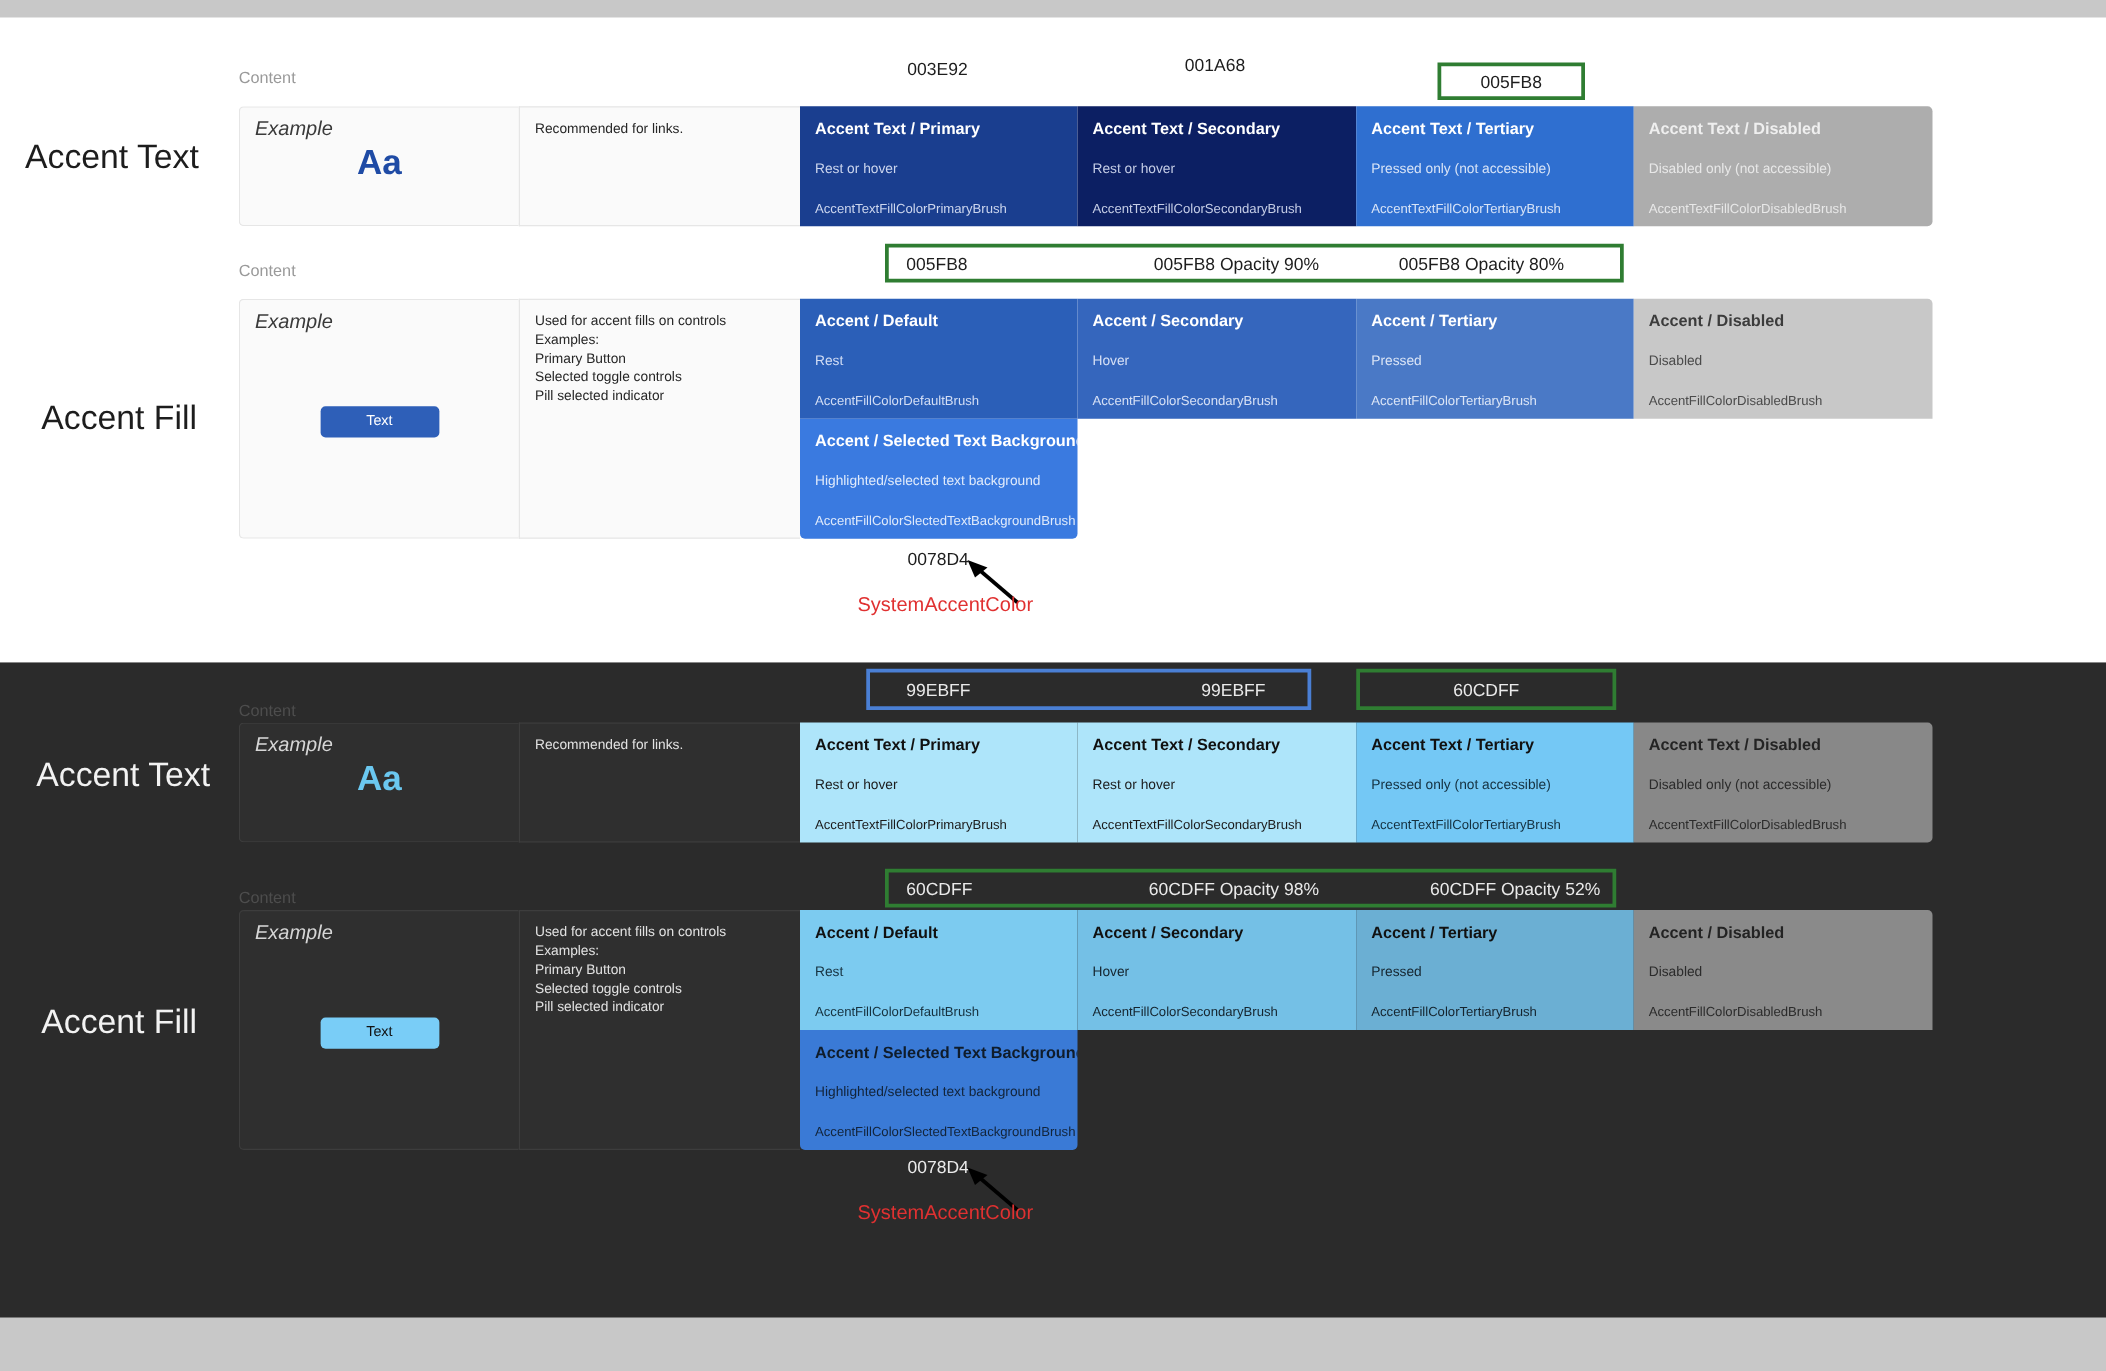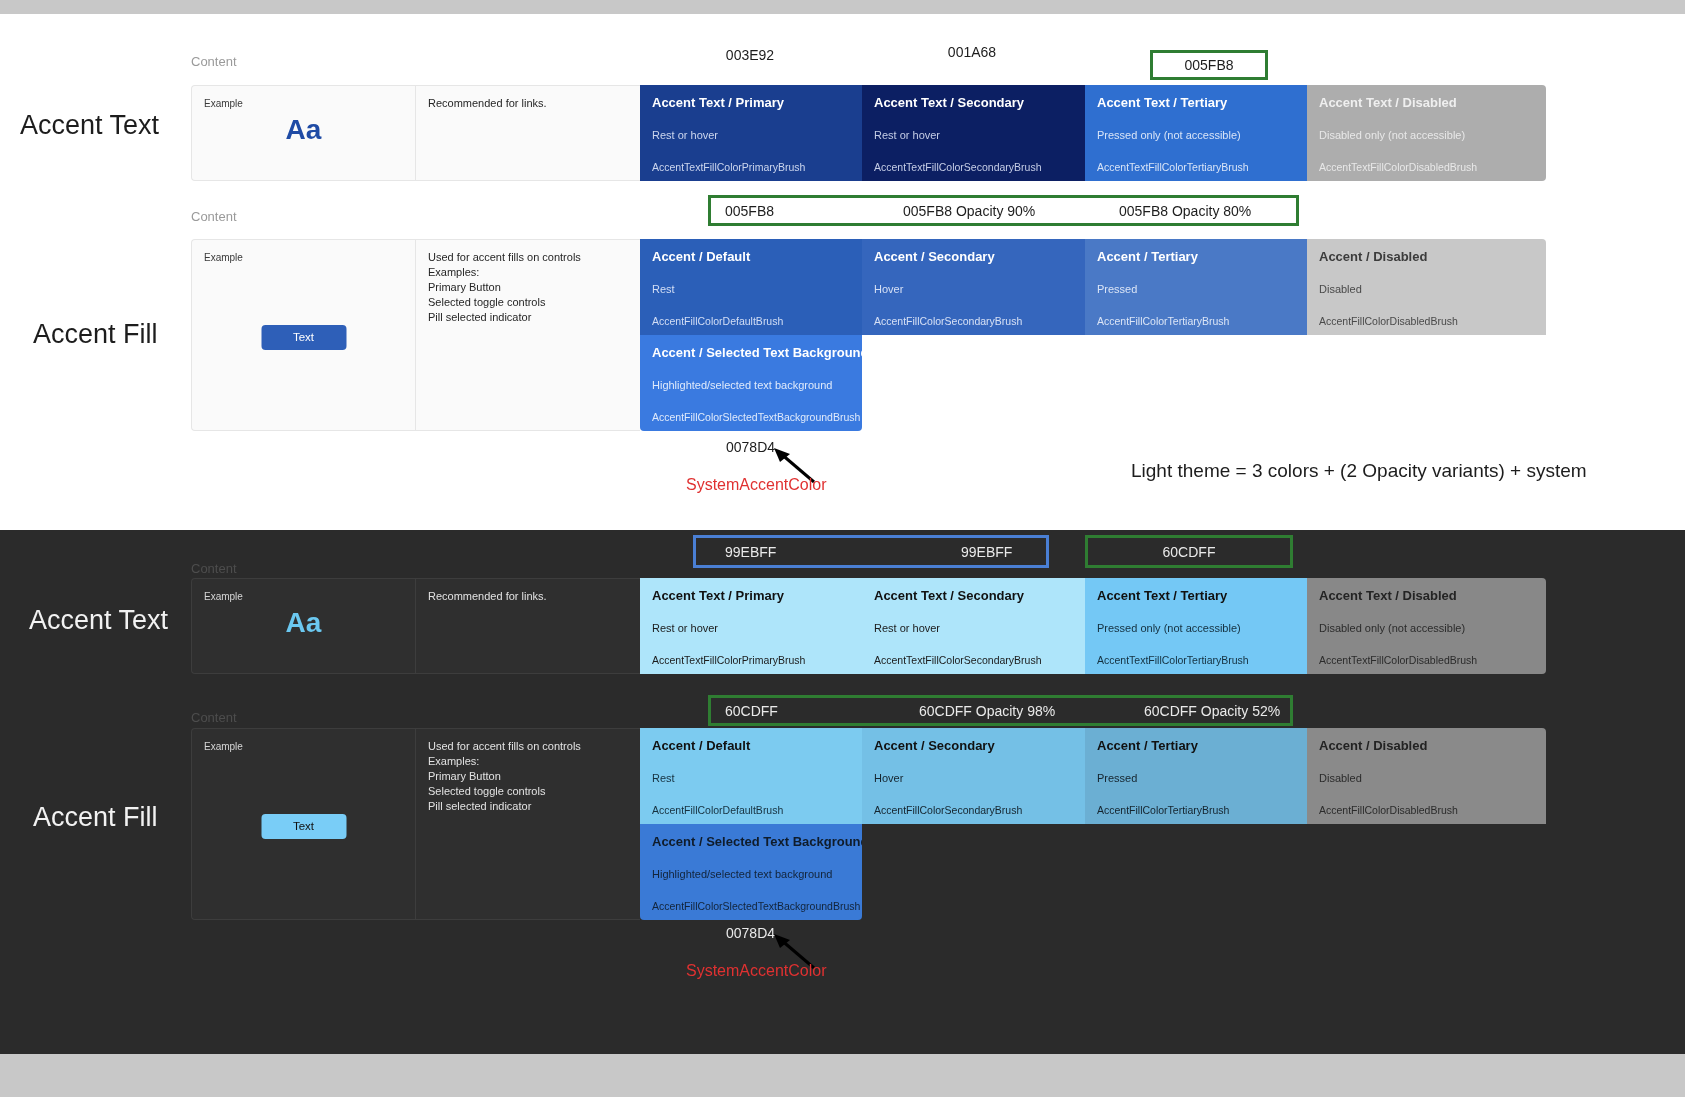--- a/index.html
+++ b/index.html
@@ -73,43 +73,44 @@
     border-right: none;
   }
   .cell-plain-light.first { border-radius: 4px 0 0 4px; }
   .cell-plain-dark {
     background: #2f2f2f;
     border: 1px solid #3d3d3d;
     border-right: none;
   }
   .cell-plain-dark.first { border-radius: 4px 0 0 4px; }
   .cell-label {
-    font-size: 10px;
+    font-size: 16px;
     line-height: 15px;
+    font-style: italic;
   }
   .cell-label.light { color: #3a3a3a; }
   .cell-label.dark  { color: #d6d6d6; }
   .desc { font-size: 11px; line-height: 15px; }
   .desc.light { color: #262626; }
   .desc.dark  { color: #e2e2e2; }
 
   
   .aa-sample {
     position: absolute;
     font-size: 28px;
     font-weight: bold;
     left: 0; right: 0;
     text-align: center;
     top: 28px;
   }
   .demo-btn {
     position: absolute;
     left: 50%;
     transform: translateX(-50%);
-    width: 85px; height: 25px;
+    width: 95px; height: 25px;
     border-radius: 4px;
     border: none;
     font-size: 11.5px;
     line-height: 25px;
     text-align: center;
     cursor: pointer;
   }
 
   
   .hex-plain {
@@ -211,21 +212,21 @@
         <div class="c-brush" style="color:#e8e8e8;">AccentTextFillColorDisabledBrush</div>
       </div>
     </div>
 
     <div class="section-label light" style="left:33px; top:305px;">Accent Fill</div>
 
     <div class="content-caption light" style="left:191px; top:195px;">Content</div>
 
     <div class="hex-box green light-bg" style="left:708px; top:181px; width:591px; height:31px;">
       <span class="seg" style="left:14px;">005FB8</span>
-      <span class="seg" style="left:192px;">005FB8   Opacity 90%</span>
+      <span class="seg" style="left:212px;">005FB8   Opacity 90%</span>
       <span class="seg" style="left:408px;">005FB8   Opacity 80%</span>
     </div>
 
     <div class="table" style="left:191px; top:225px; height:192px;">
       <div class="cell cell-plain-light first" style="width:224px;">
         <div class="cell-label light">Example</div>
         <button class="demo-btn" style="top:85px; background:#2E5FB8; color:#ffffff;">Text</button>
       </div>
       <div class="cell cell-plain-light" style="width:225px;">
         <div class="desc light">Used for accent fills on controls</div>
@@ -266,21 +267,20 @@
       </div>
     </div>
 
     <div class="sys-hex light" style="left:726px; top:425px;">0078D4</div>
     <svg class="arrow-svg" style="left:770px; top:432px;" width="48" height="40" viewBox="0 0 48 40">
       <line x1="44" y1="36" x2="10" y2="7" stroke="#000" stroke-width="3"></line>
       <polygon points="4,2 20,8 10,16" fill="#000"></polygon>
     </svg>
     <div class="sys-name" style="left:686px; top:462px;">SystemAccentColor</div>
 
-    <div class="summary light" style="left:1131px; top:446px;">Light theme = 3 colors + (2 Opacity variants) + system</div>
   </div>
 
   <div class="panel panel-dark">
 
     <div class="section-label dark" style="left:29px; top:75px;">Accent Text</div>
 
     <div class="content-caption dark" style="left:191px; top:31px;">Content</div>
 
     <div class="hex-box blue dark-bg" style="left:693px; top:5px; width:356px; height:33px;">
       <span class="seg" style="left:29px;">99EBFF</span>

